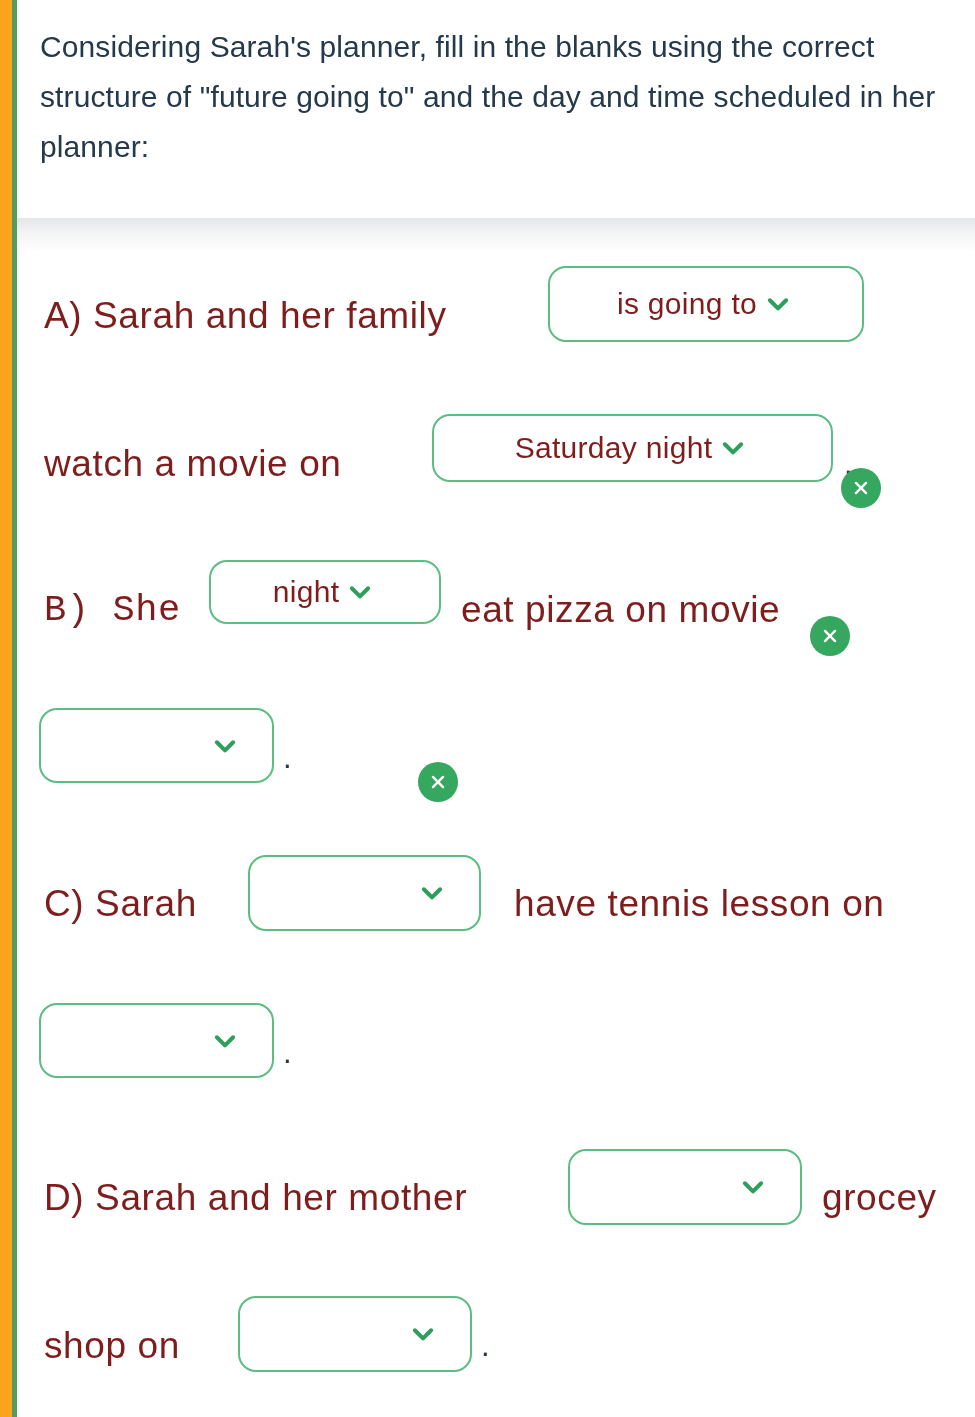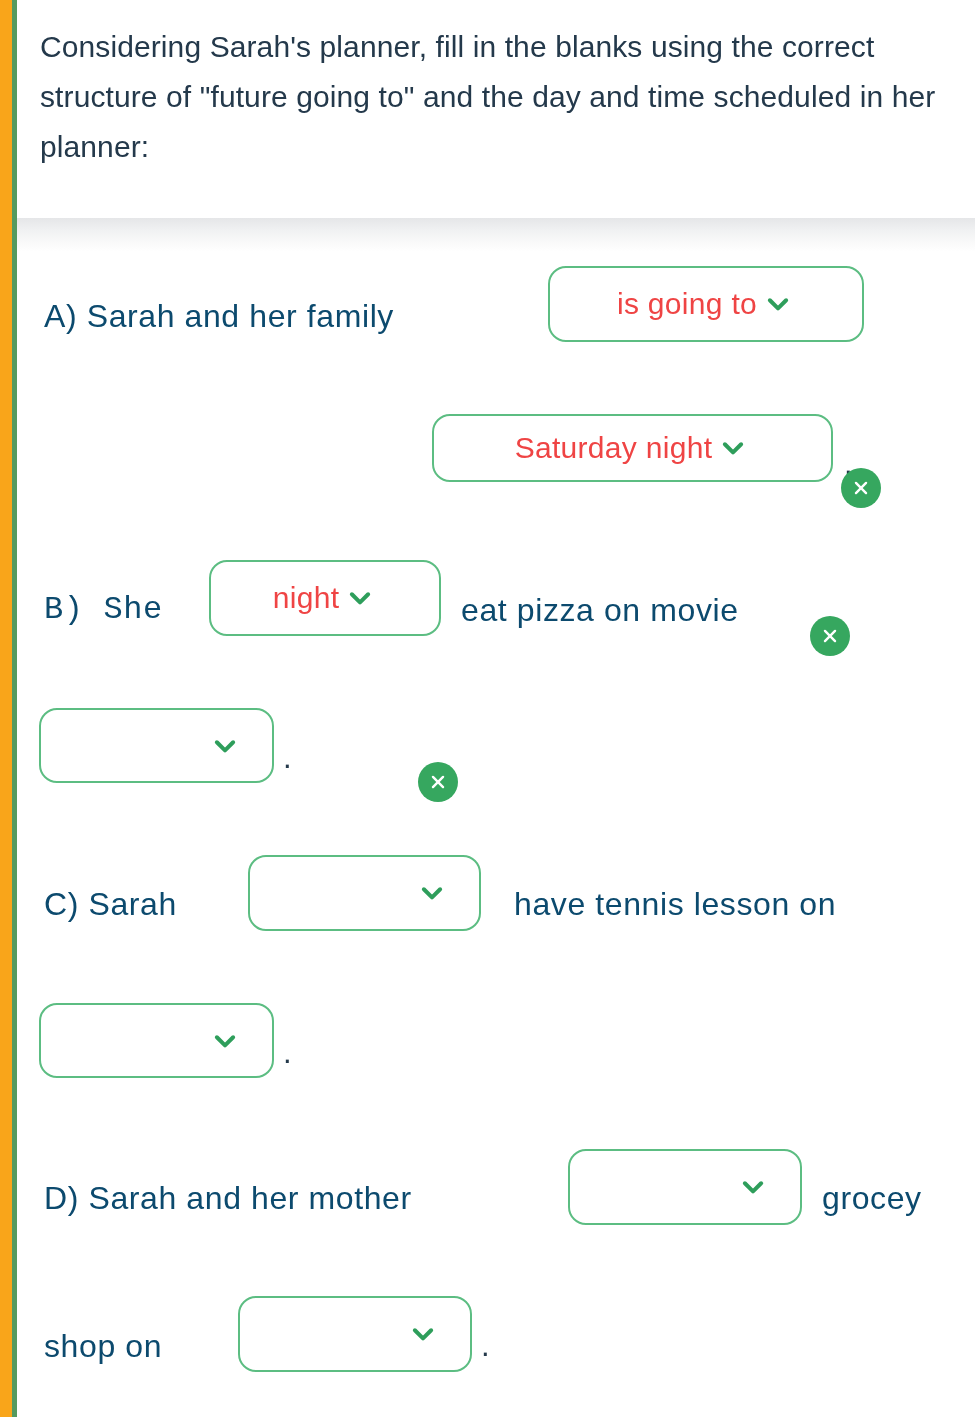--- a/index.html
+++ b/index.html
@@ -77,23 +77,23 @@
     position: absolute;
     left: 0; top: 218px;
     width: 958px;
     height: 1199px;
     background: transparent;
   }
 
   
   .frag {
     position: absolute;
-    font-size: 32px;
+    font-size: 37px;
     line-height: 40px;
-    color: #0c4a6e;
+    color: #7f1d1d;
     white-space: nowrap;
     letter-spacing: 0.6px;
   }
   .period {
     position: absolute;
     font-size: 31px;
     line-height: 40px;
     color: #24394b;
   }
 
@@ -104,21 +104,21 @@
     border: 2.5px solid #5cbd82;
     border-radius: 18px;
     background: #ffffff;
     display: flex;
     align-items: center;
     justify-content: center;
     cursor: pointer;
   }
   .dd-value {
     font-size: 30px;
-    color: #ef4444;
+    color: #7f1d1d;
     white-space: nowrap;
     letter-spacing: 0.3px;
     padding-right: 4px;
   }
   .dd-chevron {
     display: inline-flex;
     align-items: center;
     justify-content: center;
     width: 34px;
     height: 34px;
@@ -171,39 +171,40 @@
           <path d="M5.5 9 L12 15.5 L18.5 9" stroke="#2e9e5b" stroke-width="3.2" stroke-linecap="round" stroke-linejoin="round"></path>
         </svg>
       </span>
     </div>
     <div class="clear-badge" style="left:824px; top:250px;">
       <svg width="22" height="22" viewBox="0 0 24 24">
         <path d="M6.5 6.5 L17.5 17.5 M17.5 6.5 L6.5 17.5" stroke="#ffffff" stroke-width="2.6" stroke-linecap="round"></path>
       </svg>
     </div>
 
+    <span class="frag" style="left:27px; top:226px;">watch a movie on</span>
 
     <div class="dropdown" style="left:415px; top:196px; width:401px; height:68px;">
       <span class="dd-value">Saturday night</span>
       <span class="dd-chevron">
         <svg width="30" height="30" viewBox="0 0 24 24" fill="none">
           <path d="M5.5 9 L12 15.5 L18.5 9" stroke="#2e9e5b" stroke-width="3.2" stroke-linecap="round" stroke-linejoin="round"></path>
         </svg>
       </span>
     </div>
     <div class="clear-badge" style="left:793px; top:398px;">
       <svg width="22" height="22" viewBox="0 0 24 24">
         <path d="M6.5 6.5 L17.5 17.5 M17.5 6.5 L6.5 17.5" stroke="#ffffff" stroke-width="2.6" stroke-linecap="round"></path>
       </svg>
     </div>
     <span class="period" style="left:827px; top:226px;">.</span>
 
     <span class="frag" style="left:27px; top:372px;font-family:Liberation Mono, monospace;">B) She</span>
 
-    <div class="dropdown" style="left:192px; top:342px; width:232px; height:76px;align-items:center;">
+    <div class="dropdown" style="left:192px; top:342px; width:232px; height:64px;align-items:center;">
       <span class="dd-value">night</span>
       <span class="dd-chevron">
         <svg width="30" height="30" viewBox="0 0 24 24" fill="none">
           <path d="M5.5 9 L12 15.5 L18.5 9" stroke="#2e9e5b" stroke-width="3.2" stroke-linecap="round" stroke-linejoin="round"></path>
         </svg>
       </span>
     </div>
     <div class="clear-badge" style="left:401px; top:544px;">
       <svg width="22" height="22" viewBox="0 0 24 24">
         <path d="M6.5 6.5 L17.5 17.5 M17.5 6.5 L6.5 17.5" stroke="#ffffff" stroke-width="2.6" stroke-linecap="round"></path>

